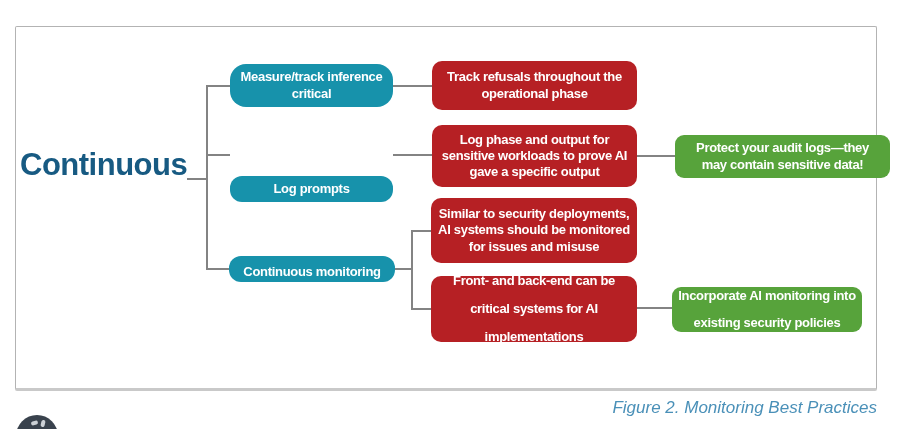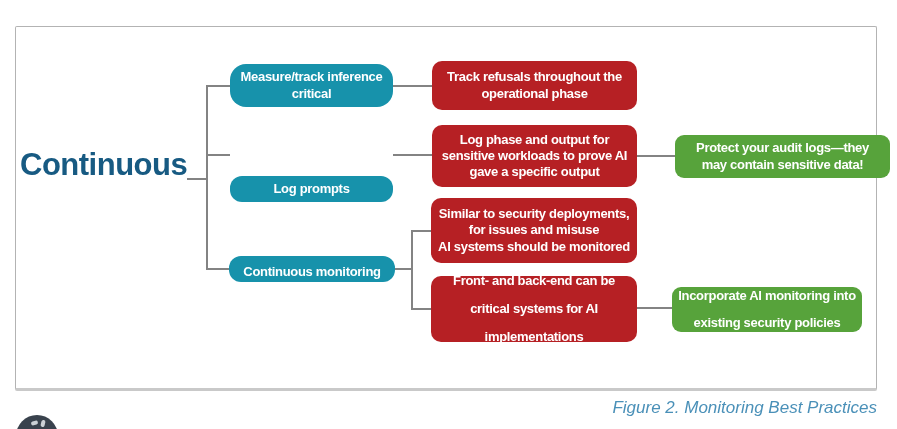--- a/index.html
+++ b/index.html
@@ -94,22 +94,22 @@
   <div class="node topic" style="left:229px;top:256px;width:166px;height:26px;justify-content:flex-end;">
     <span>Continuous monitoring</span>
   </div>
   <div class="line-h" style="left:395px;top:268px;width:18px;"></div>
   <div class="line-v" style="left:411px;top:230px;height:80px;"></div>
   <div class="line-h" style="left:411px;top:230px;width:20px;"></div>
   <div class="line-h" style="left:411px;top:308px;width:20px;"></div>
 
   <div class="node detail" style="left:431px;top:198px;width:206px;height:65px;">
     <span>Similar to security deployments,</span>
+    <span>AI systems should be monitored</span>
     <span>for issues and misuse</span>
-    <span>AI systems should be monitored</span>
   </div>
   <div class="node detail" style="left:431px;top:276px;width:206px;height:66px;gap:12px;">
     <span>Front- and back-end can be</span>
     <span>critical systems for AI</span>
     <span>implementations</span>
   </div>
   <div class="line-h" style="left:637px;top:307px;width:35px;"></div>
   <div class="node note" style="left:672px;top:287px;width:190px;height:45px;gap:10px;">
     <span>Incorporate AI monitoring into</span>
     <span>existing security policies</span>

